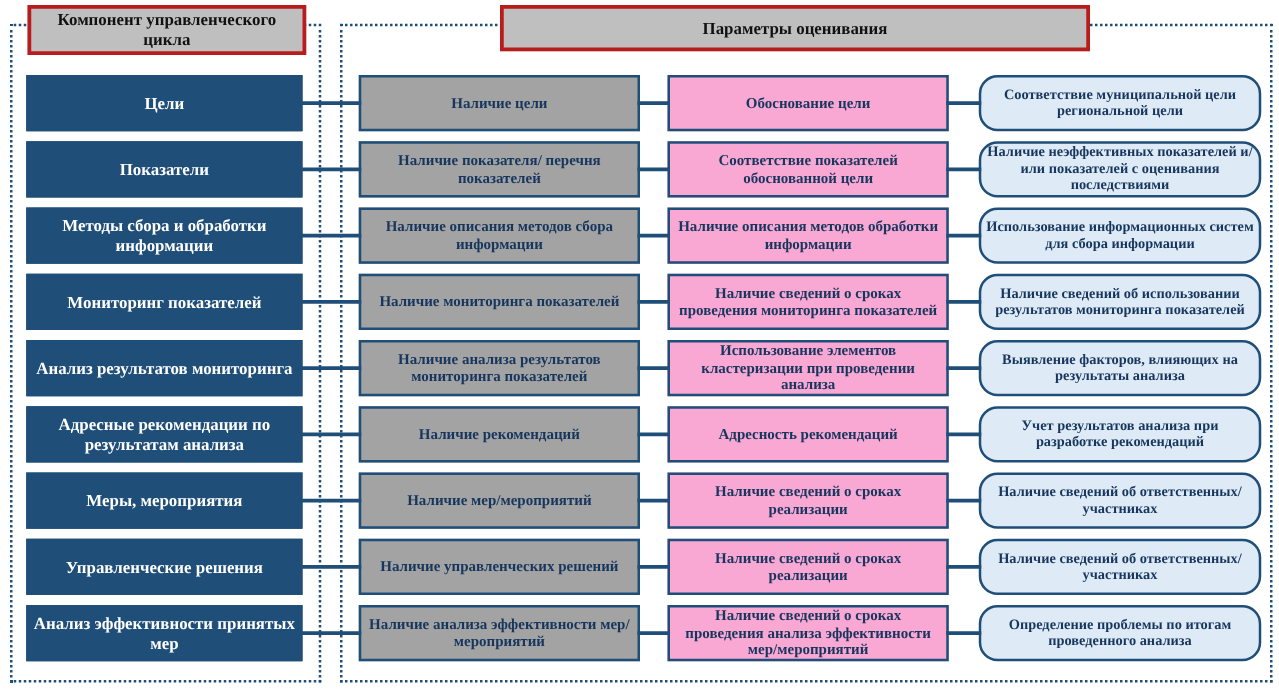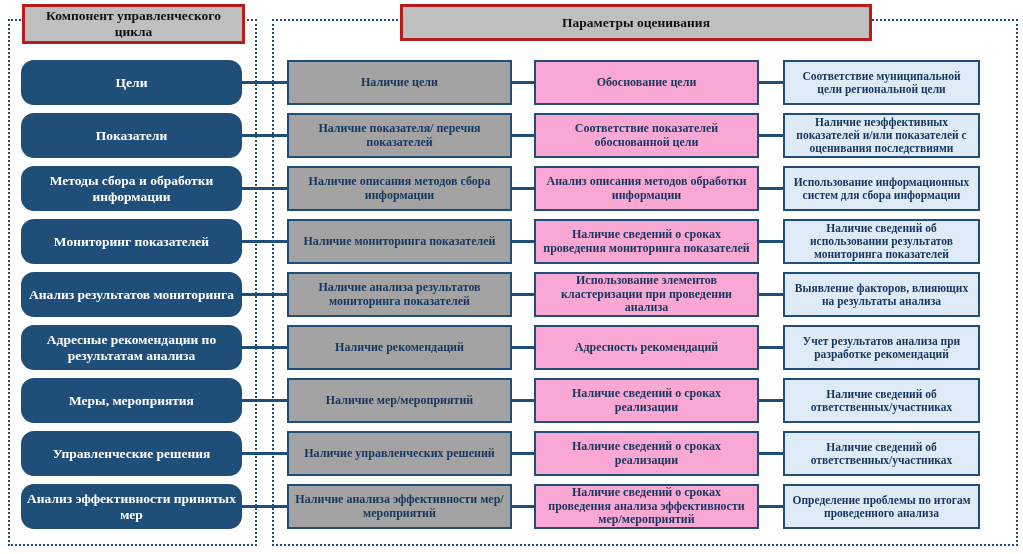--- a/index.html
+++ b/index.html
@@ -30,24 +30,24 @@
   .row{position:absolute;left:0;width:1023px;height:45px;}
   .box{
     position:absolute;top:0;height:45px;
     box-sizing:border-box;
     border:2px solid #1F4E79;
     display:flex;align-items:center;justify-content:center;
     text-align:center;font-weight:bold;
     line-height:1.12;overflow:hidden;
     z-index:2;padding:1px 4px;
   }
-  .dark{left:21px;width:221px;background:#1F4E79;color:#ffffff;font-size:13.5px;border-radius:13px;}
+  .dark{left:21px;width:221px;background:#1F4E79;color:#ffffff;font-size:13.5px;}
   .c1{left:287px;width:225px;background:#a3a3a3;color:#17365D;font-size:12px;}
   .c2{left:534px;width:225px;background:#f9a8d4;color:#17365D;font-size:12px;}
-  .c3{left:783px;width:197px;background:#DEEBF7;color:#17365D;font-size:11.5px;}
+  .c3{left:783px;width:226px;background:#DEEBF7;color:#17365D;font-size:11.5px;border-radius:15px;}
   
   .ln{position:absolute;top:21px;height:3px;background:#1F4E79;z-index:4;}
   .ln1{left:240px;width:49px;}
   .ln2{left:510px;width:26px;}
   .ln3{left:757px;width:28px;}
 </style>
 </head>
 <body>
 
 <div class="canvas">
@@ -77,21 +77,21 @@
     <div class="box c2">Соответствие показателей обоснованной цели</div>
     <div class="box c3">Наличие неэффективных показателей и/или показателей с оценивания последствиями</div>
   </div>
 
   <div class="row" style="top:166px">
     <div class="ln ln1"></div>
     <div class="ln ln2"></div>
     <div class="ln ln3"></div>
     <div class="box dark">Методы сбора и обработки информации</div>
     <div class="box c1">Наличие описания методов сбора информации</div>
-    <div class="box c2">Анализ описания методов обработки информации</div>
+    <div class="box c2">Наличие описания методов обработки информации</div>
     <div class="box c3">Использование информационных систем для сбора информации</div>
   </div>
 
   <div class="row" style="top:219px">
     <div class="ln ln1"></div>
     <div class="ln ln2"></div>
     <div class="ln ln3"></div>
     <div class="box dark">Мониторинг показателей</div>
     <div class="box c1">Наличие мониторинга показателей</div>
     <div class="box c2">Наличие сведений о сроках проведения мониторинга показателей</div>

